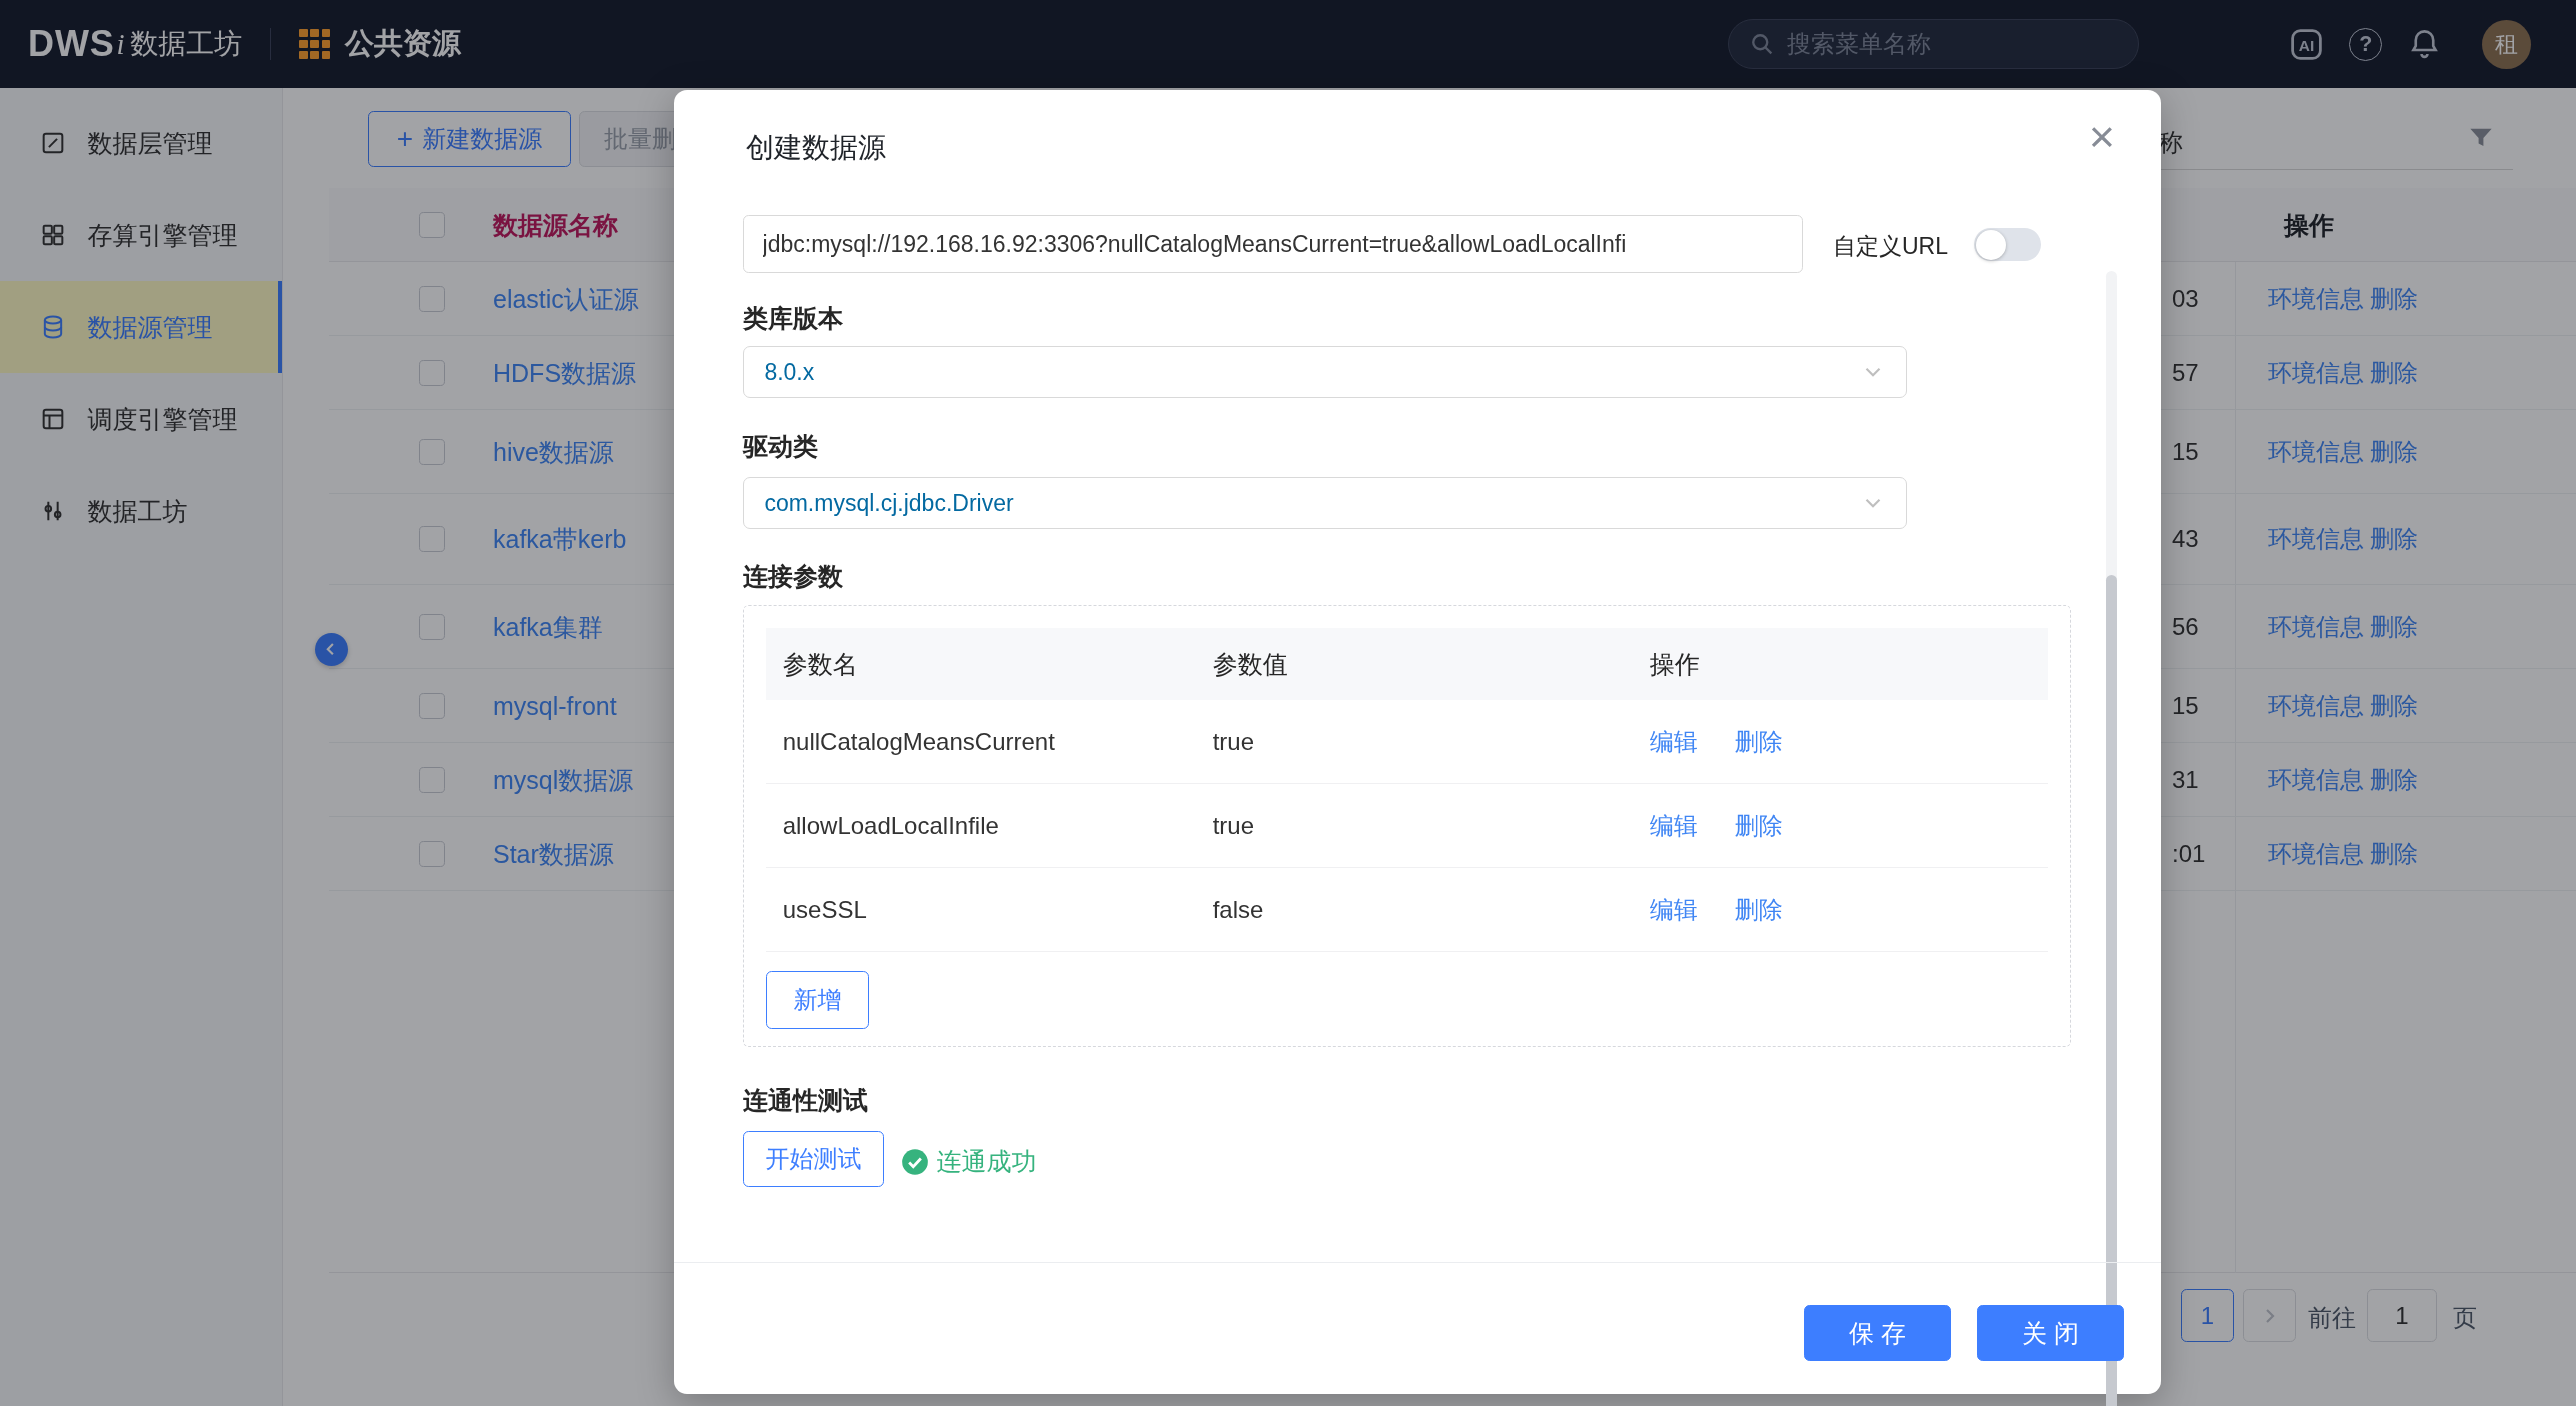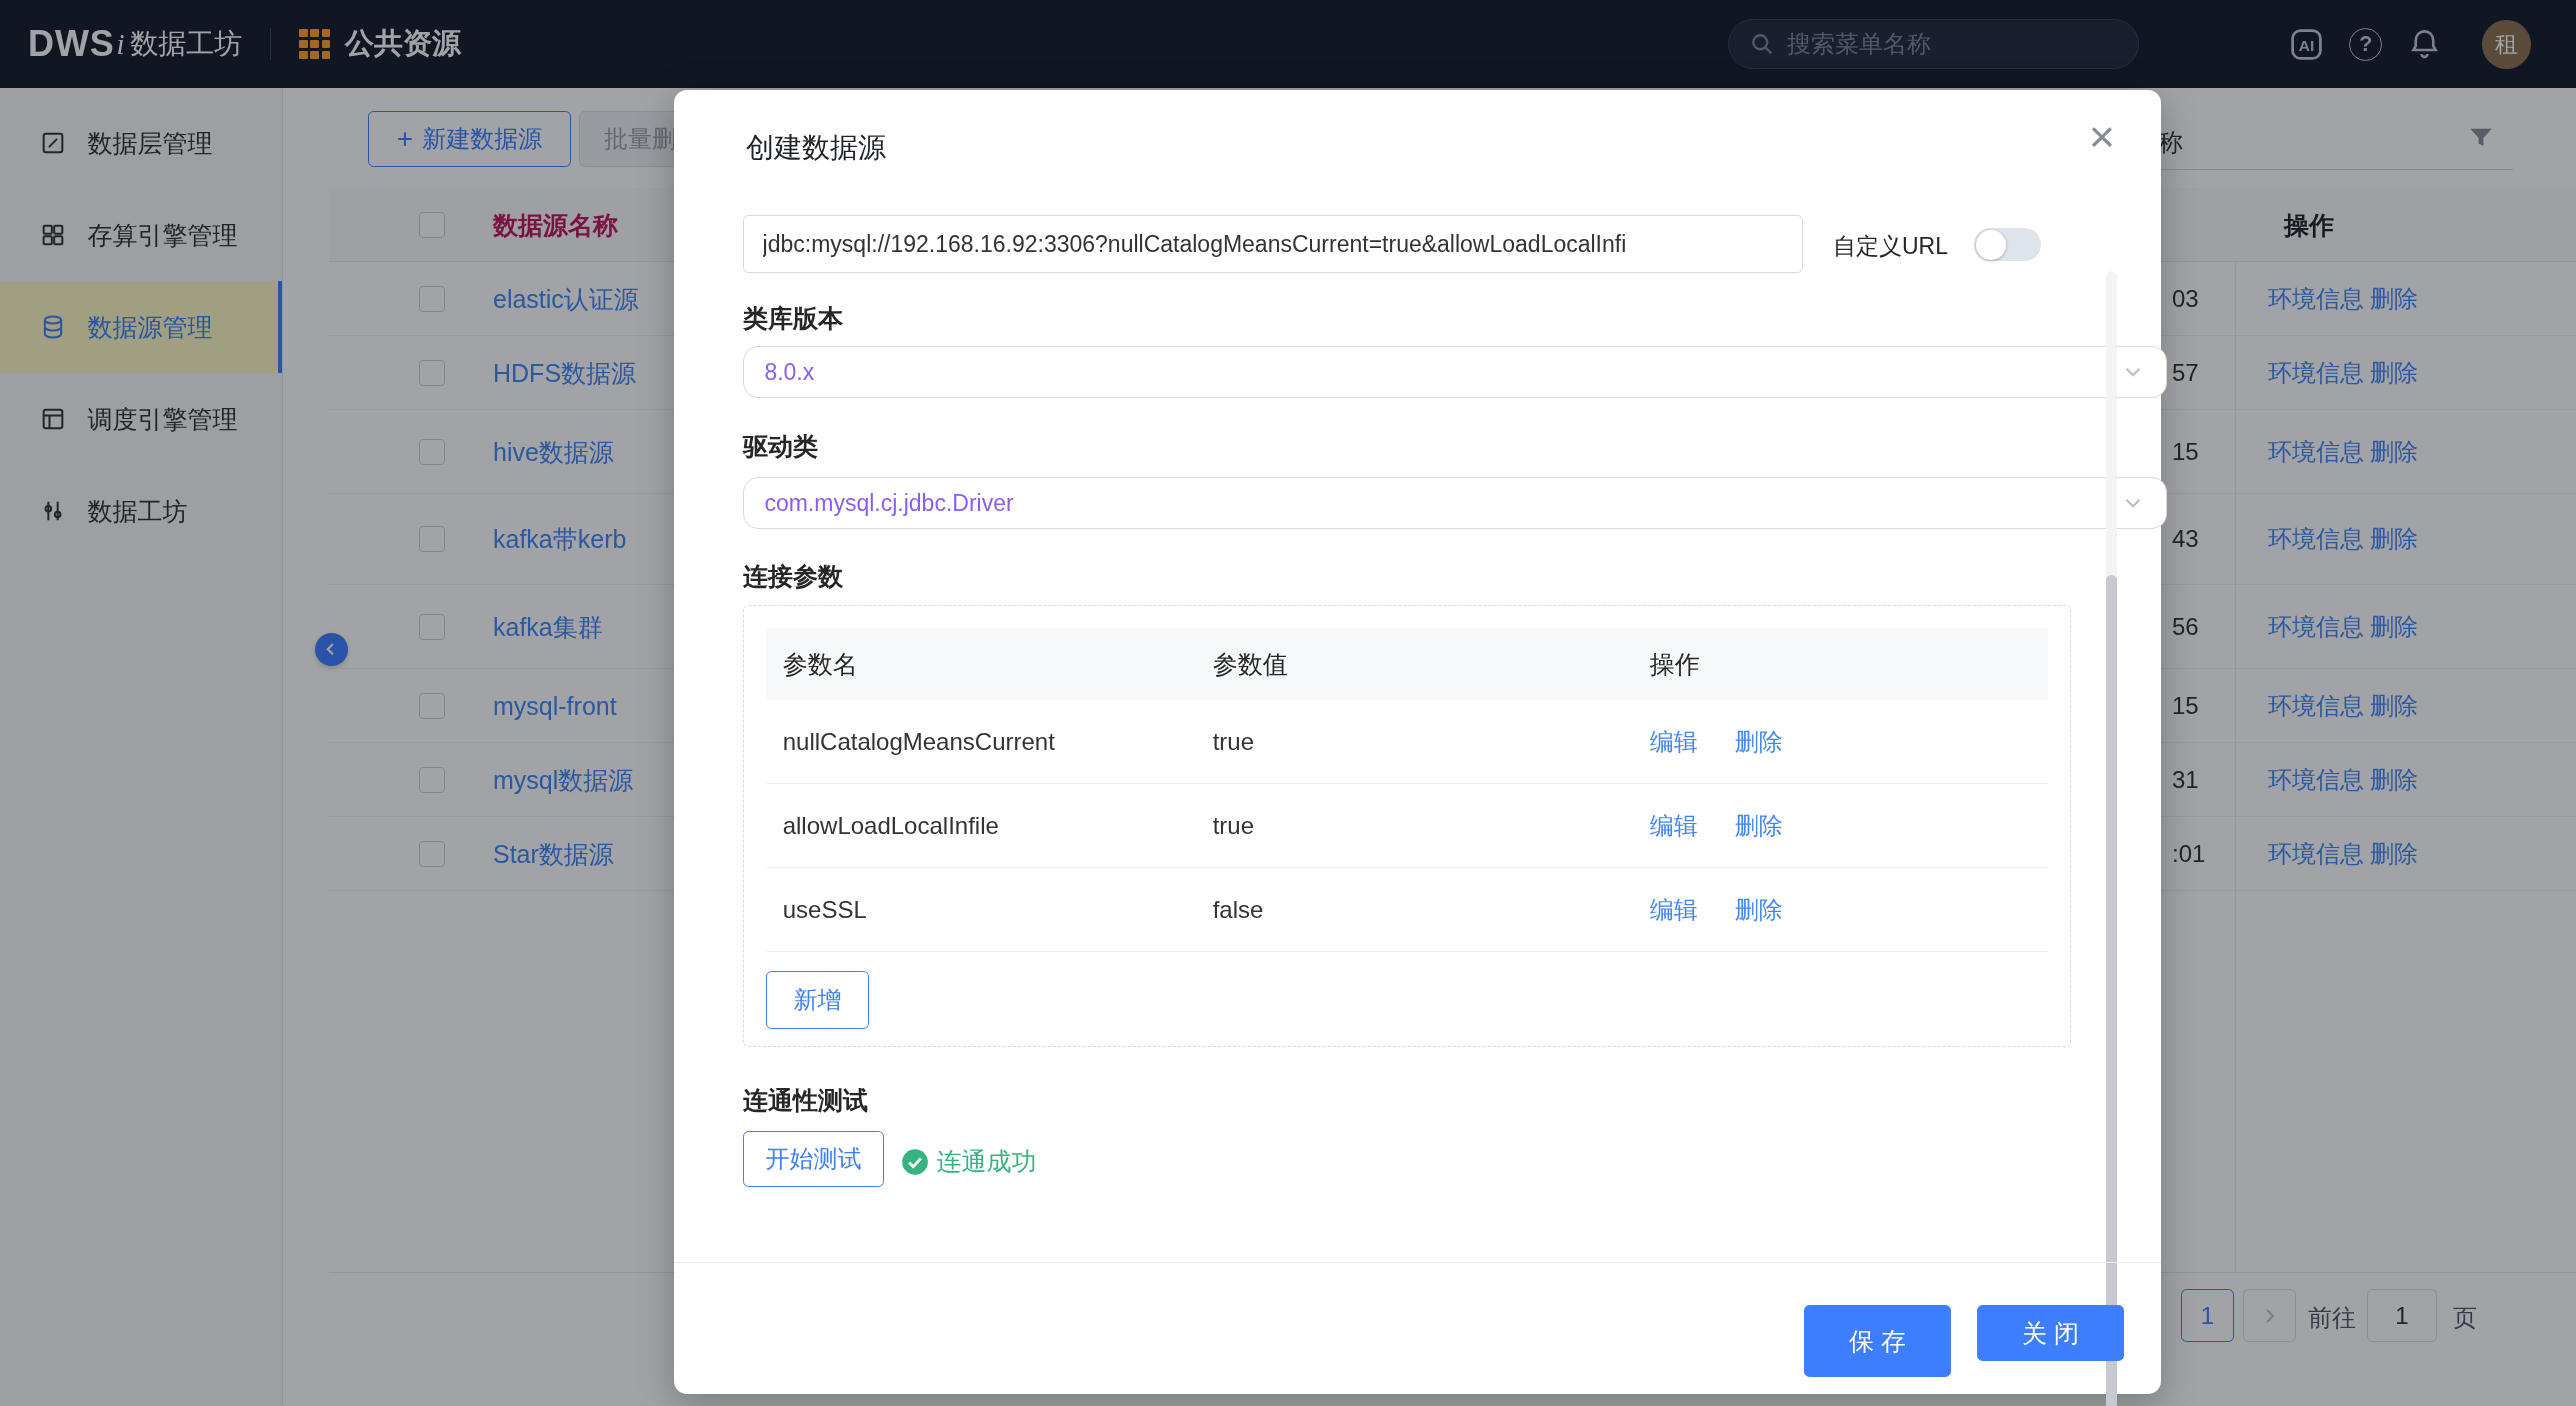--- a/index.html
+++ b/index.html
@@ -81,42 +81,42 @@
 
   .url-input { position:absolute; left:69px; top:125px; width:1060px; height:58px; border:0.9px solid #d9d9d9;
     border-radius:5.6px; padding:0 18.6px; font-size:23px; color:#333; outline:none; white-space:nowrap; overflow:hidden; }
   .custom-url-label { position:absolute; left:1159px; top:141px; font-size:23px; color:#262626; }
   .switch { position:absolute; left:1300px; top:138px; width:67px; height:33px; border-radius:16.7px;
     background:#dfe3ea; cursor:pointer; }
   .switch .knob { position:absolute; left:1.9px; top:1.9px; width:30px; height:30px; border-radius:50%; background:#fff;
     box-shadow:0 0.9px 3.7px rgba(0,0,0,.25); }
 
   .m-label { position:absolute; left:69px; font-size:25px; color:#262626; font-weight:700; }
-  .m-select { position:absolute; left:69px; width:1424px; height:52px; border:0.9px solid #d9d9d9; border-radius:15px;
-    display:flex; align-items:center; padding:0 20.4px; font-size:23px; color:#8b5cf6; cursor:pointer; background:#fff; }
+  .m-select { position:absolute; left:69px; width:1164px; height:52px; border:0.9px solid #d9d9d9; border-radius:7px;
+    display:flex; align-items:center; padding:0 20.4px; font-size:23px; color:#0369a1; cursor:pointer; background:#fff; }
   .m-select .chev { margin-left:auto; display:flex; }
 
   .dashed-box { position:absolute; left:69px; top:515px; width:1328px; height:442px; border:0.9px dashed #d6d8dd;
     border-radius:5.6px; padding:22px 22px 16.7px 22px; }
   .pt-head { display:flex; height:72px; background:#f7f8fa; align-items:center; font-size:25px; font-weight:500; color:#262626; }
   .pt-row { display:flex; height:84px; align-items:center; border-bottom:0.9px solid #f0f0f2; font-size:24px; color:#333; }
   .pt-c1 { width:430px; padding-left:16.7px; } .pt-c2 { width:437px; padding-left:16.7px; }
   .pt-c3 { flex:1; padding-left:16.7px; display:flex; gap:37px; }
   .pt-link { color:#4086f4; font-size:24px; text-decoration:none; cursor:pointer; }
   .add-btn { margin-top:18.6px; width:103px; height:58px; }
 
   .test-btn { position:absolute; left:69px; top:1041px; width:141px; height:56px; }
   .test-result { position:absolute; left:227px; top:1055px; display:flex; align-items:center; gap:7.4px; }
   .test-result span { font-size:25px; color:#36b37e; }
 
   .m-scroll-track { position:absolute; left:1432px; top:181px; width:11px; height:971px; background:#f2f3f5; border-radius:5.6px; }
   .m-scroll-thumb { position:absolute; left:0; top:304px; width:11px; height:844px; background:#c6c9cf; border-radius:5.6px; cursor:grab; }
 
   .modal-footer-divider { position:absolute; left:0; right:0; top:1172px; height:0.9px; background:#ebedf0; }
-  .save-btn { position:absolute; left:1130px; top:1215px; width:147px; height:72px; font-size:25px; }
+  .save-btn { position:absolute; left:1130px; top:1215px; width:147px; height:56px; font-size:25px; }
   .close-btn { position:absolute; left:1303px; top:1215px; width:147px; height:56px; font-size:25px; }
 </style>
 </head>
 <body>
 
 <div class="screen">
 
   <div class="app-header">
     <span class="logo-text">DWS</span>
     <span class="logo-i">i</span>

